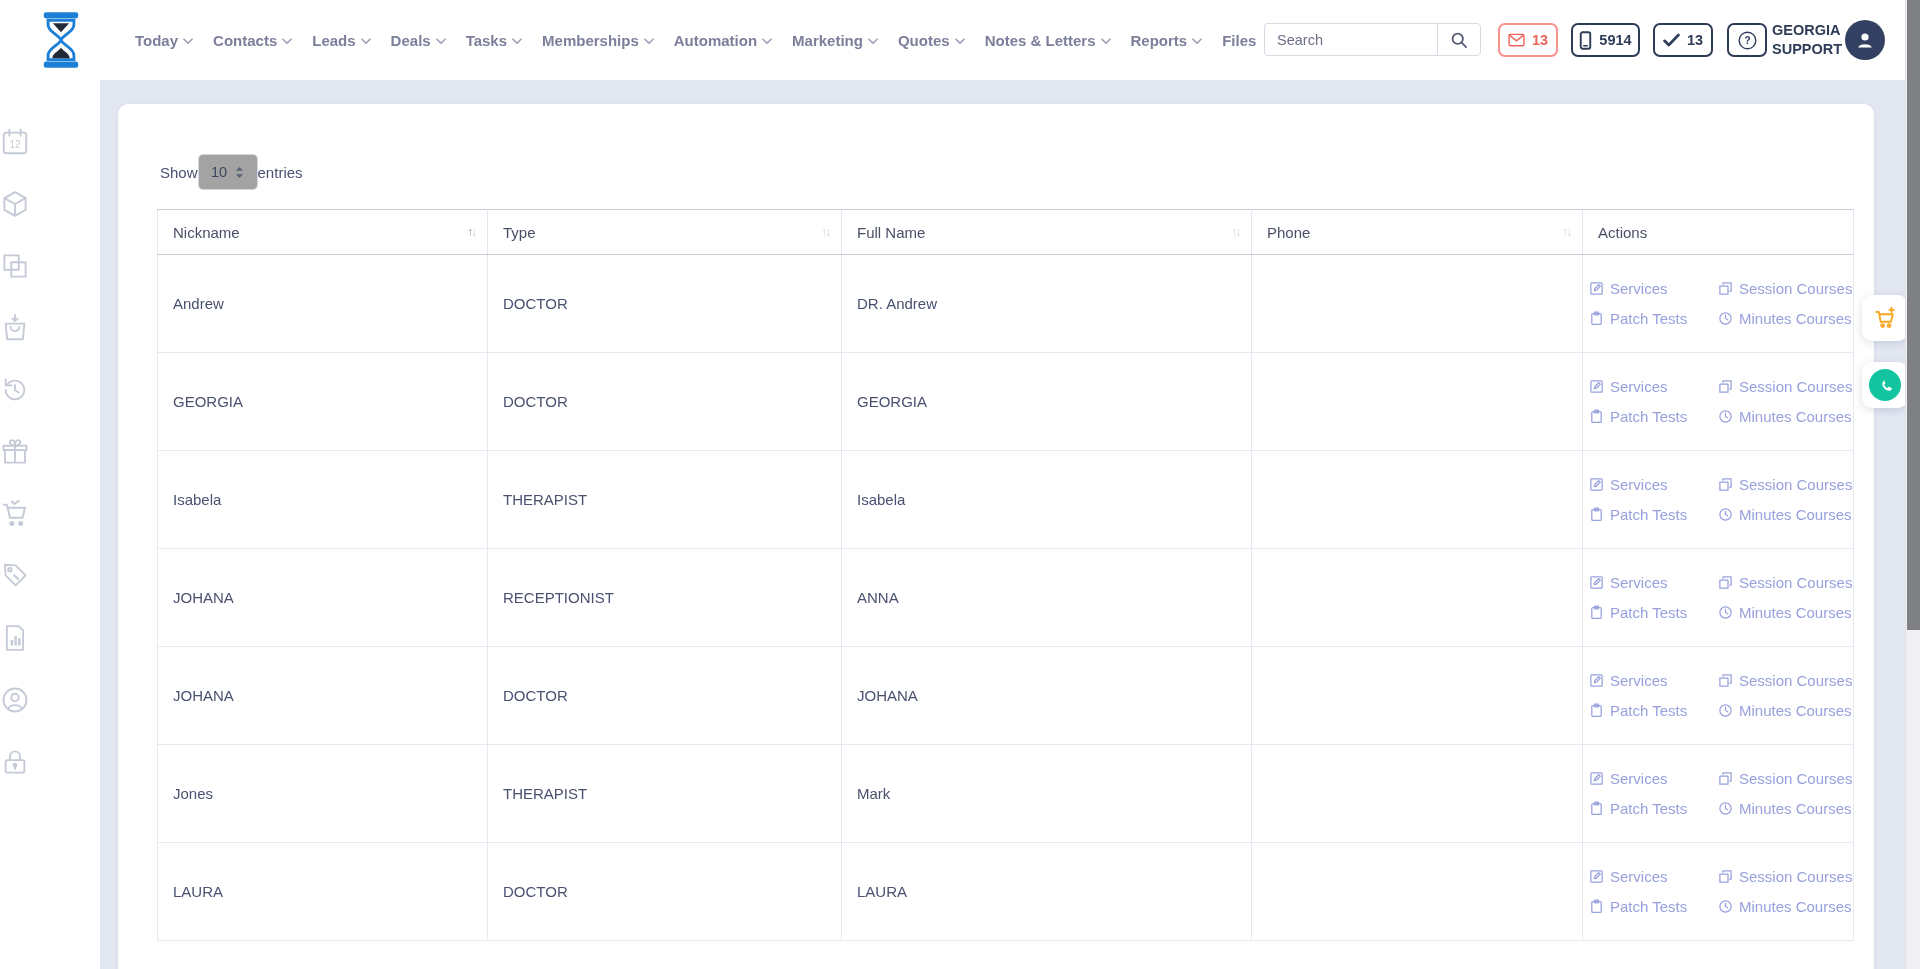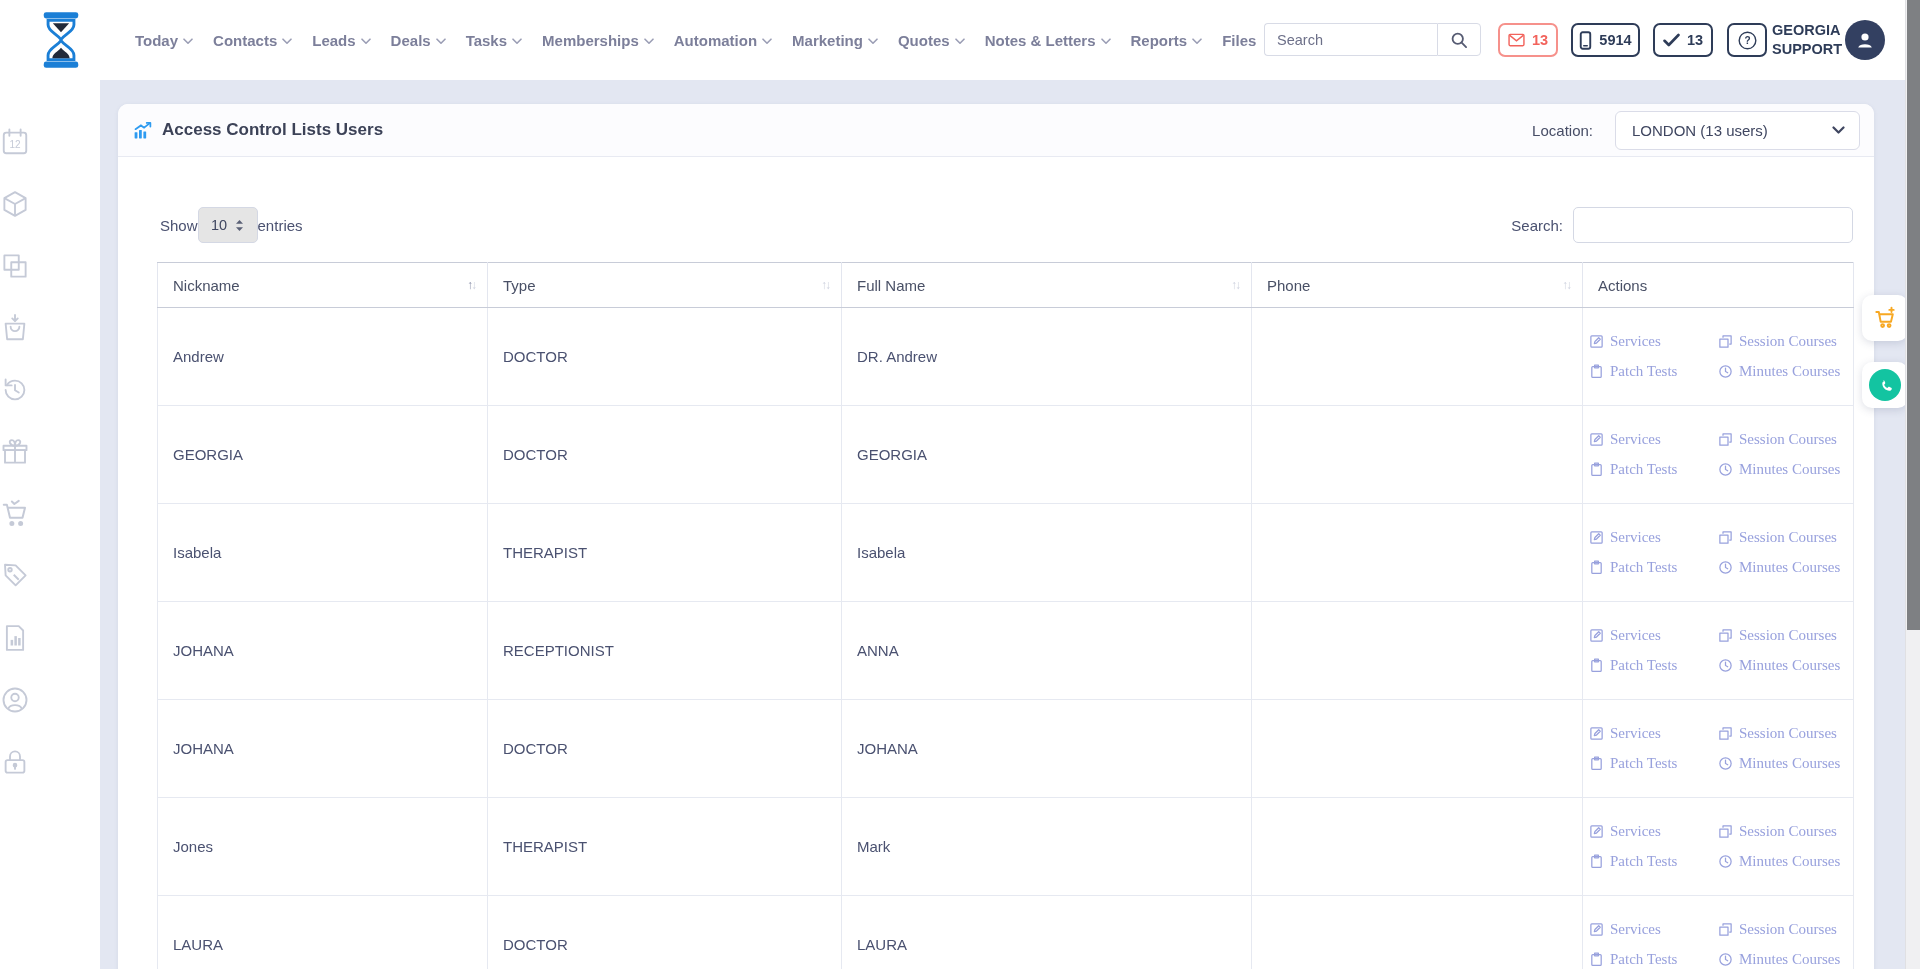--- a/index.html
+++ b/index.html
@@ -50,37 +50,37 @@
   .location-label { position:absolute; right:281px; top:0; height:53px; display:flex; align-items:center;
      font-size:15px; color:#474d66; }
   .location-select { position:absolute; right:14px; top:7px; width:245px; height:39px; background:#fff;
      border:1px solid #dadce8; border-radius:6px; display:flex; align-items:center;
      padding:0 14px 0 16px; cursor:pointer; }
   .location-select .val { flex:1; font-size:15px; color:#3f4660; }
 
   .dt-top { position:relative; margin:50px 21px 0 42px; height:36px; }
   .show-wrap { position:absolute; left:0; top:0; display:flex; align-items:center; gap:0;
      font-size:15px; color:#4a5170; }
-  .select-mini { width:60px; height:36px; border:1px solid #d4d8e4; border-radius:5px; background:#e5e5e5;
+  .select-mini { width:60px; height:36px; border:1px solid #d4d8e4; border-radius:5px; background:#a3a3a3;
      display:flex; align-items:center; justify-content:center; gap:8px; font-size:14.5px; color:#3f4660; cursor:pointer; }
   .filter-wrap { position:absolute; right:0; top:0; display:flex; align-items:center; gap:10px;
      font-size:15px; color:#4a5170; }
   .filter-wrap input { width:280px; height:36px; border:1px solid #d4d8e4; border-radius:5px;
      padding:0 10px; font-size:15px; color:#4a5170; outline:none; font-family:inherit; }
 
   table.dt { margin:19px 21px 0 39px; width:1696px; border-collapse:collapse; table-layout:fixed; }
   table.dt th { height:45px; border-top:1px solid #c8ccd8; border-bottom:1px solid #c8ccd8;
      border-left:1px solid #e3e6ef; border-right:1px solid #e3e6ef;
      font-size:15px; font-weight:normal; color:#495066; text-align:right; padding:0 10px 0 15px; }
   table.dt th .th-inner { display:flex; align-items:center; justify-content:space-between; }
   .sort-icons { font-size:12px; letter-spacing:-2px; color:#ced2df; padding-right:2px; }
   .sort-icons .active { color:#8d92ab; }
   table.dt td { height:98px; border:1px solid #e6e9f1; font-size:15px; color:#4a5170;
      padding:0 10px 0 15px; vertical-align:middle; background:#fff; }
-  table.dt td.actions-cell { padding:0 0 0 6px;font-family:Liberation Serif, serif; }
+  table.dt td.actions-cell { padding:0 0 0 6px; }
   .actions-grid { display:grid; grid-template-columns:129px auto; row-gap:13px; align-items:center; }
   .action-link { display:flex; align-items:center; gap:6px; color:#98a1dd; font-size:15px;
      cursor:pointer; text-decoration:none; white-space:nowrap; }
   .action-link svg { flex:0 0 auto; }
 
   
   .float-btn { position:fixed; left:1862px; width:46px; height:46px; background:#fff; border-radius:10px;
      box-shadow:0 2px 8px rgba(60,70,110,.18); display:flex; align-items:center; justify-content:center;
      z-index:40; cursor:pointer; }
   .float-cart { top:295px; }
@@ -308,57 +308,32 @@
       <rect x="4.5" y="10.5" width="15" height="10" rx="1.5"></rect>
       <path d="M8 10.5V7.5a4 4 0 018 0v3"></path>
       <circle cx="12" cy="14.5" r="1.1" fill="#c5cad7"></circle>
       <line x1="12" y1="15.6" x2="12" y2="17.5"></line>
     </svg>
   </div>
 </aside>
 
 <main>
   <section class="card">
-    <div class="card-header">
-      <div class="card-title">
-        <svg width="21" height="21" viewBox="0 0 24 24">
-          <g fill="#2e9bf0">
-            <rect x="3" y="14" width="3.2" height="7" rx="0.6"></rect>
-            <rect x="8" y="11.5" width="3.2" height="9.5" rx="0.6"></rect>
-            <rect x="13" y="13" width="3.2" height="8" rx="0.6"></rect>
-          </g>
-          <path d="M4 10.5l6.2-4.3 3.6 2.6 6.2-4.9" fill="none" stroke="#2e9bf0" stroke-width="2" stroke-linecap="round"></path>
-          <path d="M16.8 3.3H21v4.2" fill="none" stroke="#2e9bf0" stroke-width="2" stroke-linecap="round" stroke-linejoin="round"></path>
-        </svg>
-        <span>Access Control Lists Users</span>
-      </div>
-      <div class="location-label">Location:</div>
-      <div class="location-select">
-        <span class="val">LONDON (13 users)</span>
-        <svg width="13" height="9" viewBox="0 0 13 9">
-          <path d="M1.5 1.5l5 5 5-5" fill="none" stroke="#3f4660" stroke-width="2.2" stroke-linecap="round" stroke-linejoin="round"></path>
-        </svg>
-      </div>
-    </div>
 
     <div class="dt-top">
       <div class="show-wrap">
         <span>Show</span>
         <div class="select-mini">
           <span>10</span>
           <svg width="9" height="13" viewBox="0 0 9 13">
             <path d="M4.5 1L8 4.7H1z" fill="#5a6076"></path>
             <path d="M4.5 12L1 8.3h7z" fill="#5a6076"></path>
           </svg>
         </div>
         <span>entries</span>
-      </div>
-      <div class="filter-wrap">
-        <span>Search:</span>
-        <input type="text" value="" style="">
       </div>
     </div>
 
     <table class="dt">
       <colgroup>
           <col style="width:330px">
           <col style="width:354px">
           <col style="width:410px">
           <col style="width:331px">
           <col style="width:271px">

